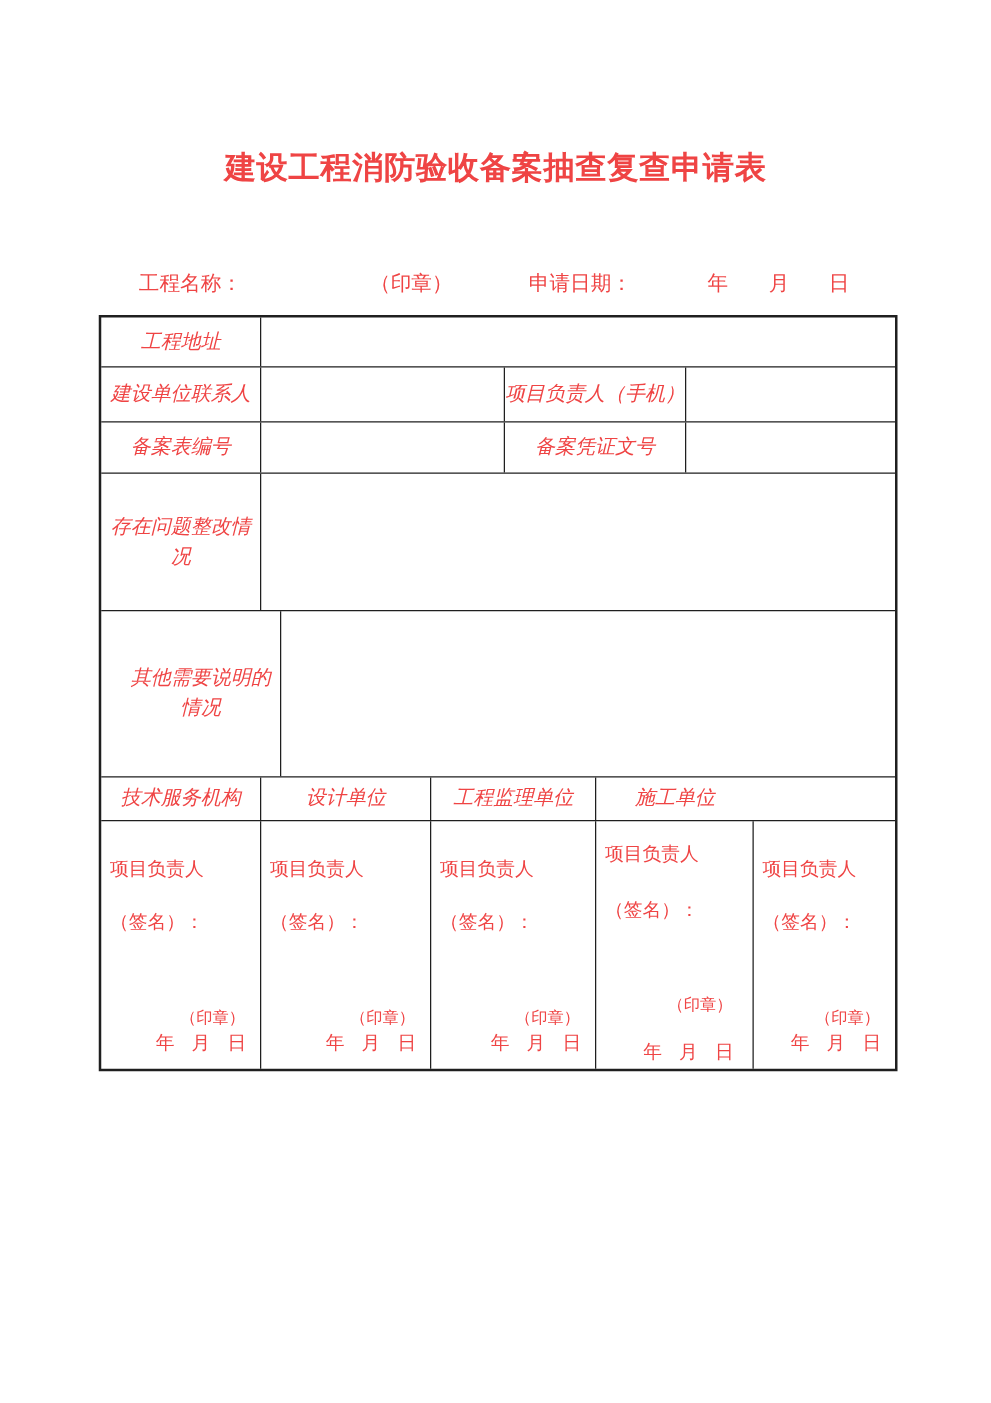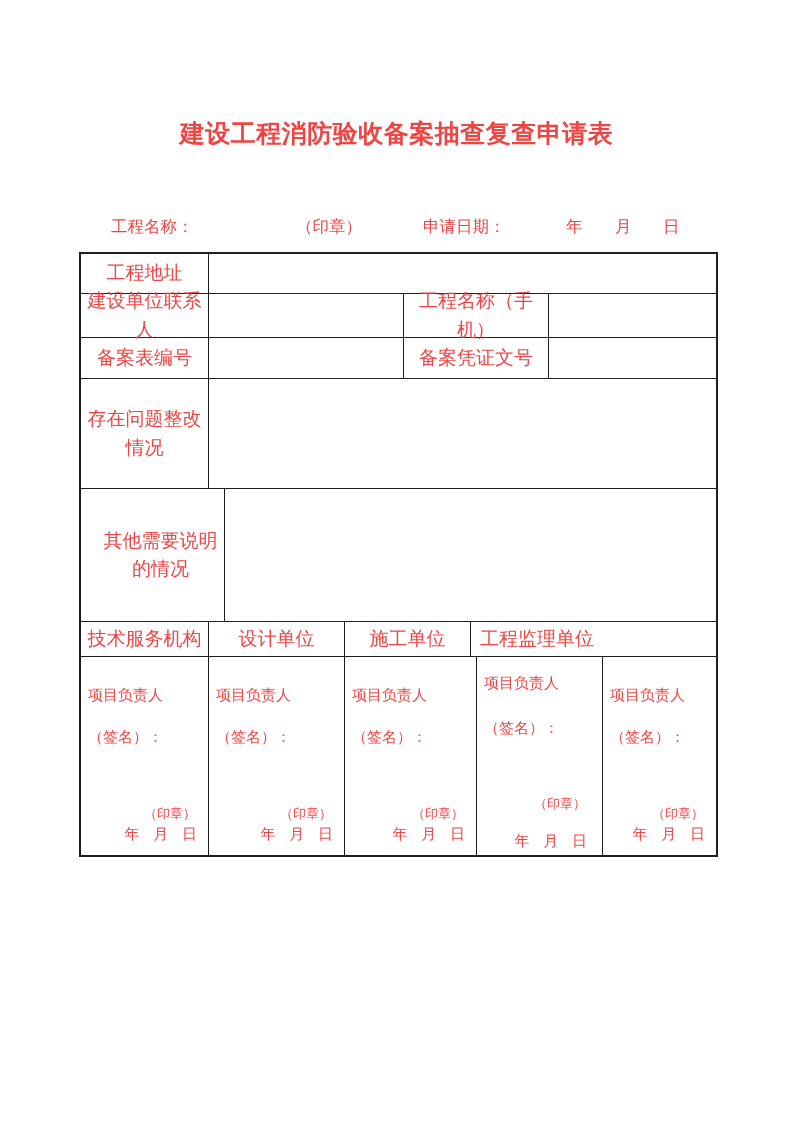--- a/index.html
+++ b/index.html
@@ -67,22 +67,23 @@
   .h110 { height: 110px; }
   .h133 { height: 133px; padding-left: 16px; }
   .h35 { height: 35px; }
   .h198 { height: 198px; }
 
   .lbl {
     display: flex;
     align-items: center;
     justify-content: center;
     text-align: center;
-    font-size: 19px;
+    font-size: 16px;
     line-height: 1.5;
+    font-style: italic;
   }
   .lbl-narrow span { display: inline-block; width: 118px; }
   .lbl-wide span { display: inline-block; width: 284px; }
 
   .sig { font-size: 15px; }
   .sig .mgr  { position: absolute; left: 7px;  top: 29px;  white-space: nowrap; }
   .sig .sign { position: absolute; left: 7px;  top: 71px;  white-space: nowrap; }
   .sig .seal { position: absolute; right: 12px; top: 148px; font-size: 13px; white-space: nowrap; }
   .sig .date { position: absolute; right: 10px; top: 168px; letter-spacing: 1px; word-spacing: 8px; white-space: nowrap; }
   .sig-4 .mgr  { top: 17px; }
@@ -114,21 +115,21 @@
         </div>
       <div class="cell flex1"></div>
     </div>
 
     <div class="row h44">
       <div class="cell lbl w128">
           <span>建设单位联系人</span>
         </div>
       <div class="cell w195"></div>
       <div class="cell lbl w145">
-          <span>工程名称（手机）</span>
+          <span>项目负责人（手机）</span>
         </div>
       <div class="cell flex1"></div>
     </div>
 
     <div class="row h41">
       <div class="cell lbl w128">
           <span>备案表编号</span>
         </div>
       <div class="cell w195"></div>
       <div class="cell lbl w145">
@@ -152,26 +153,26 @@
       <div class="cell flex1"></div>
     </div>
 
     <div class="row h35">
       <div class="cell lbl w128">
           <span>技术服务机构</span>
         </div>
       <div class="cell lbl w136">
           <span>设计单位</span>
         </div>
+      <div class="cell lbl w132">
+          <span>工程监理单位</span>
+        </div>
       <div class="cell lbl w126">
           <span>施工单位</span>
         </div>
-      <div class="cell lbl w132">
-          <span>工程监理单位</span>
-        </div>
     </div>
 
     <div class="row h198">
       <div class="cell sig w128">
         <div class="mgr">项目负责人</div>
         <div class="sign">（签名）：</div>
         <div class="seal">（印章）</div>
         <div class="date">年 月 日</div>
       </div>
       <div class="cell sig w136">

